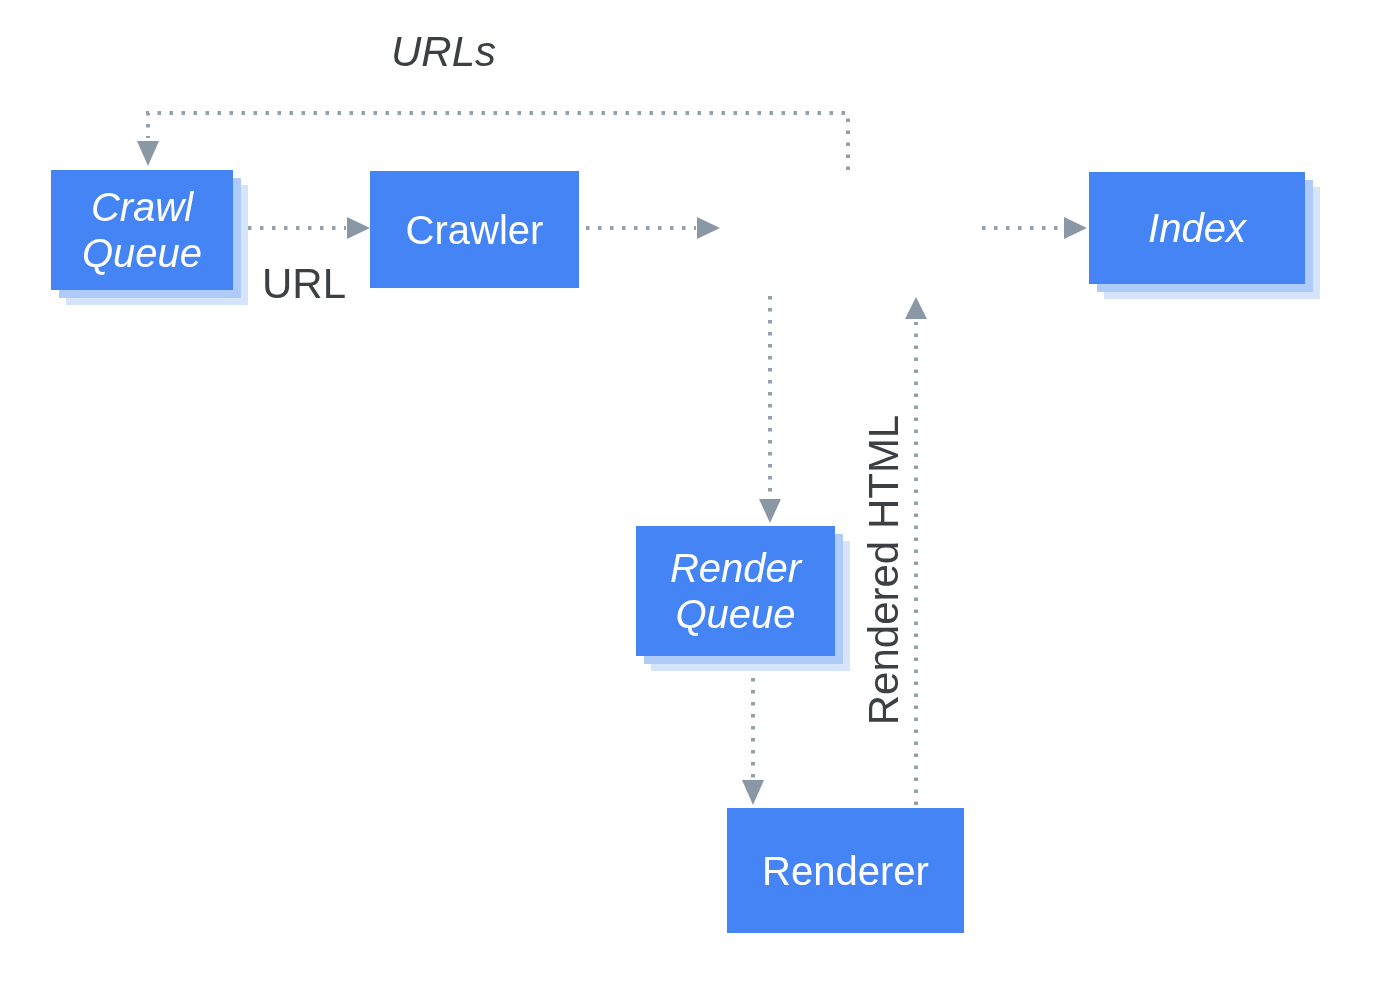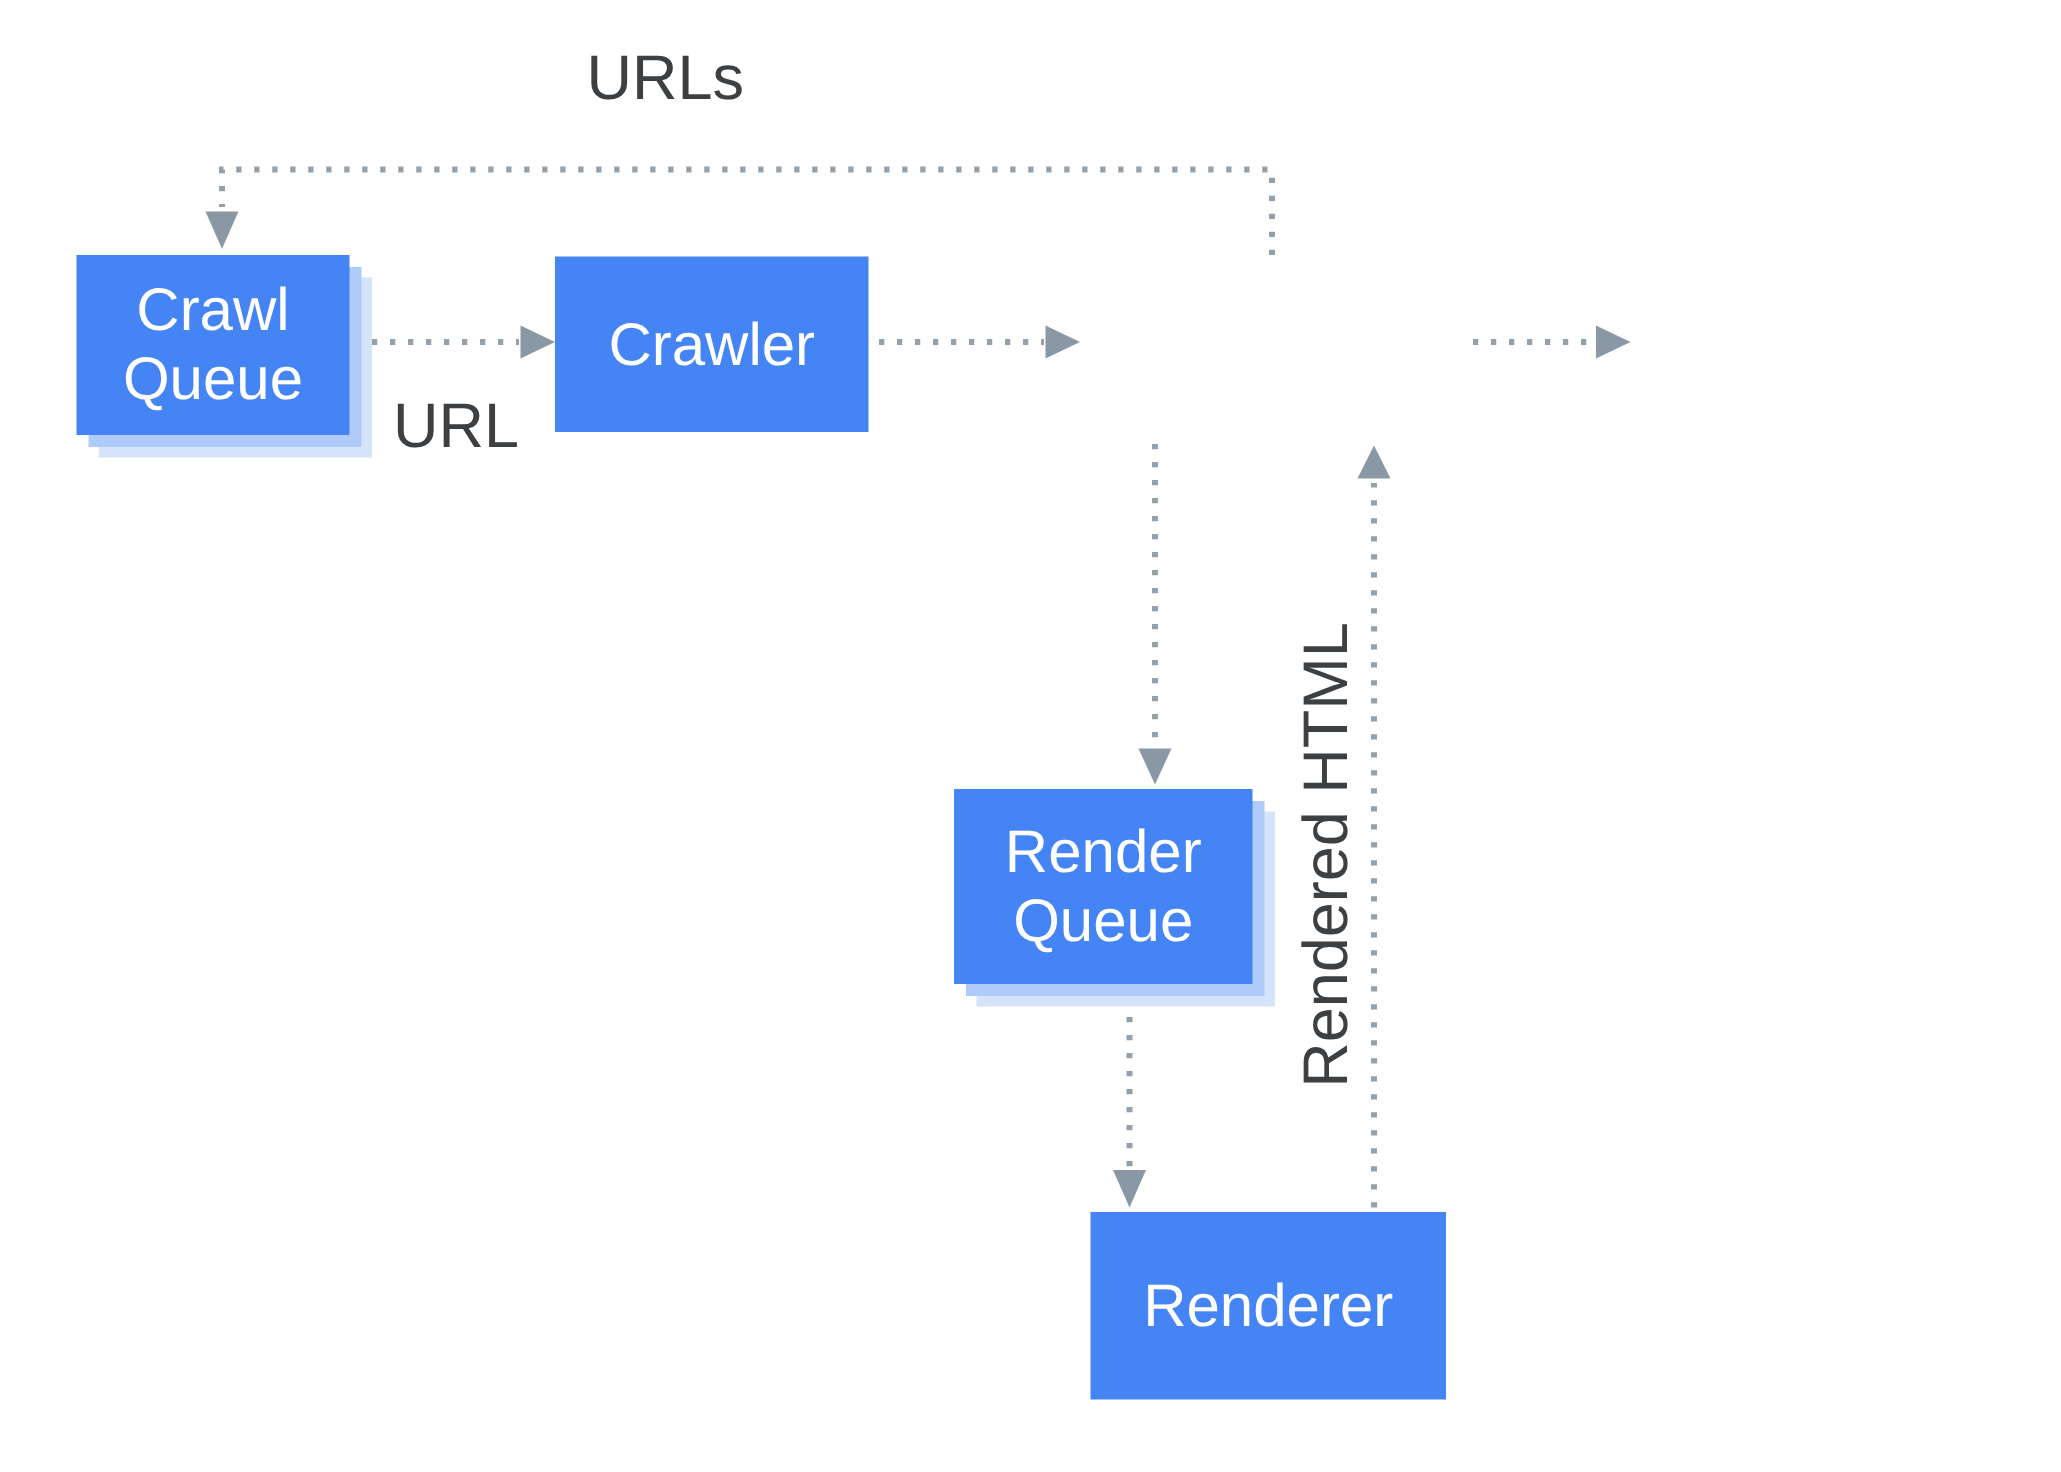--- a/index.html
+++ b/index.html
@@ -40,35 +40,36 @@
     display: flex;
     align-items: center;
     justify-content: center;
     text-align: center;
     font-size: 40px;
     font-weight: 500;
     line-height: 1.15;
   }
   .node.shadowed {
     box-shadow: 8px 8px 0 var(--shadow1), 15px 15px 0 var(--shadow2);
+    font-style: italic;
   }
   .node-crawl-queue  { left: 51px;  top: 170px; width: 182px; height: 120px; }
   .node-crawler      { left: 370px; top: 171px; width: 209px; height: 117px; }
   .node-processing   { left: 722px; top: 171px; width: 252px; height: 115px; }
   .node-index        { left: 1089px;top: 172px; width: 216px; height: 112px; }
   .node-render-queue { left: 636px; top: 526px; width: 199px; height: 130px; padding: 0 10px; box-sizing: content-box; padding: 0; }
   .node-renderer     { left: 727px; top: 808px; width: 237px; height: 125px; }
   .edge-label {
     position: absolute;
     color: var(--label-text);
     font-size: 42px;
     font-weight: 500;
     white-space: nowrap;
   }
-  .label-urls { left: 391px; top: 28px; }
+  .label-urls { left: 391px; top: 28px; font-style: italic; }
   .label-url  { left: 262px; top: 260px; }
   .label-html { left: 597px; top: 257px; }
   .label-rendered-html {
     left: 734px; top: 548px;
     width: 300px; height: 44px;
     display: flex; align-items: center; justify-content: center;
     transform: rotate(-90deg);
   }
 </style>
 </head>
@@ -102,20 +103,23 @@
 
   <div class="node shadowed node-crawl-queue">
     <span>Crawl Queue</span>
   </div>
 
   <div class="node node-crawler">
     <span>Crawler</span>
   </div>
 
 
+  <div class="node shadowed node-index">
+    <span>Index</span>
+  </div>
 
   <div class="node node-renderer">
     <span>Renderer</span>
   </div>
 
   <div class="node shadowed node-render-queue">
     <span>Render Queue</span>
   </div>
 
   <div class="edge-label label-urls">URLs</div>

